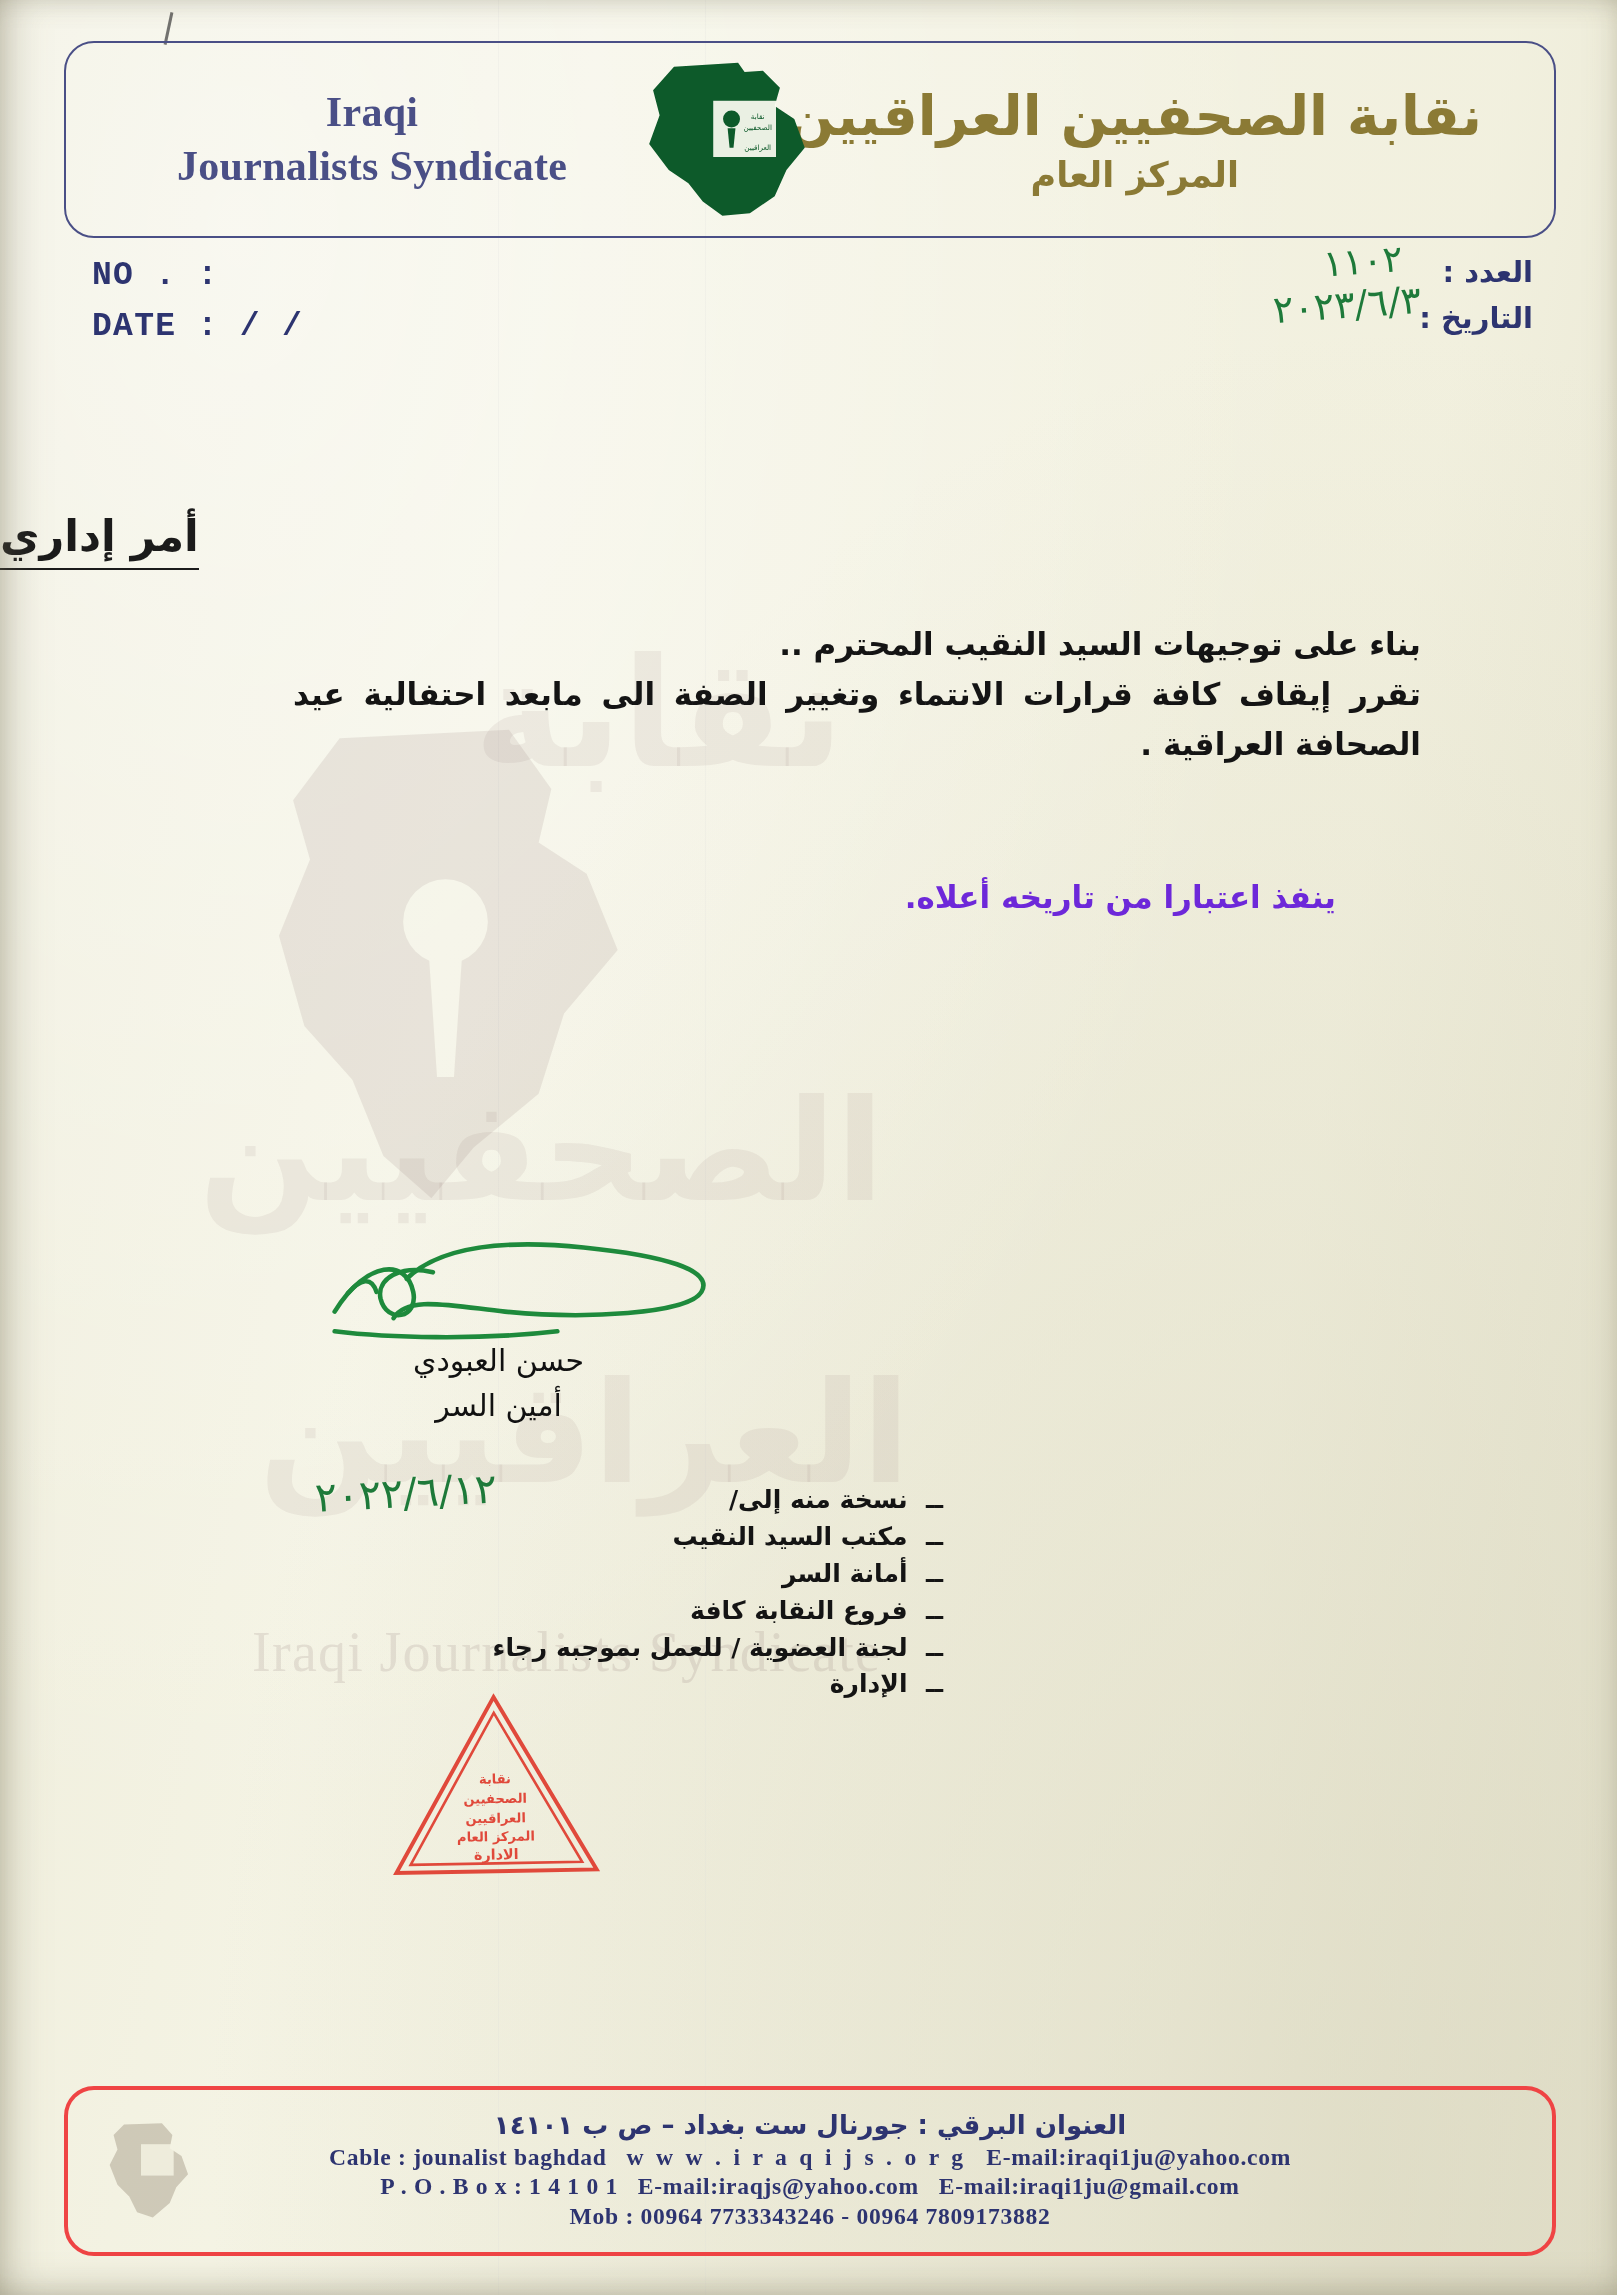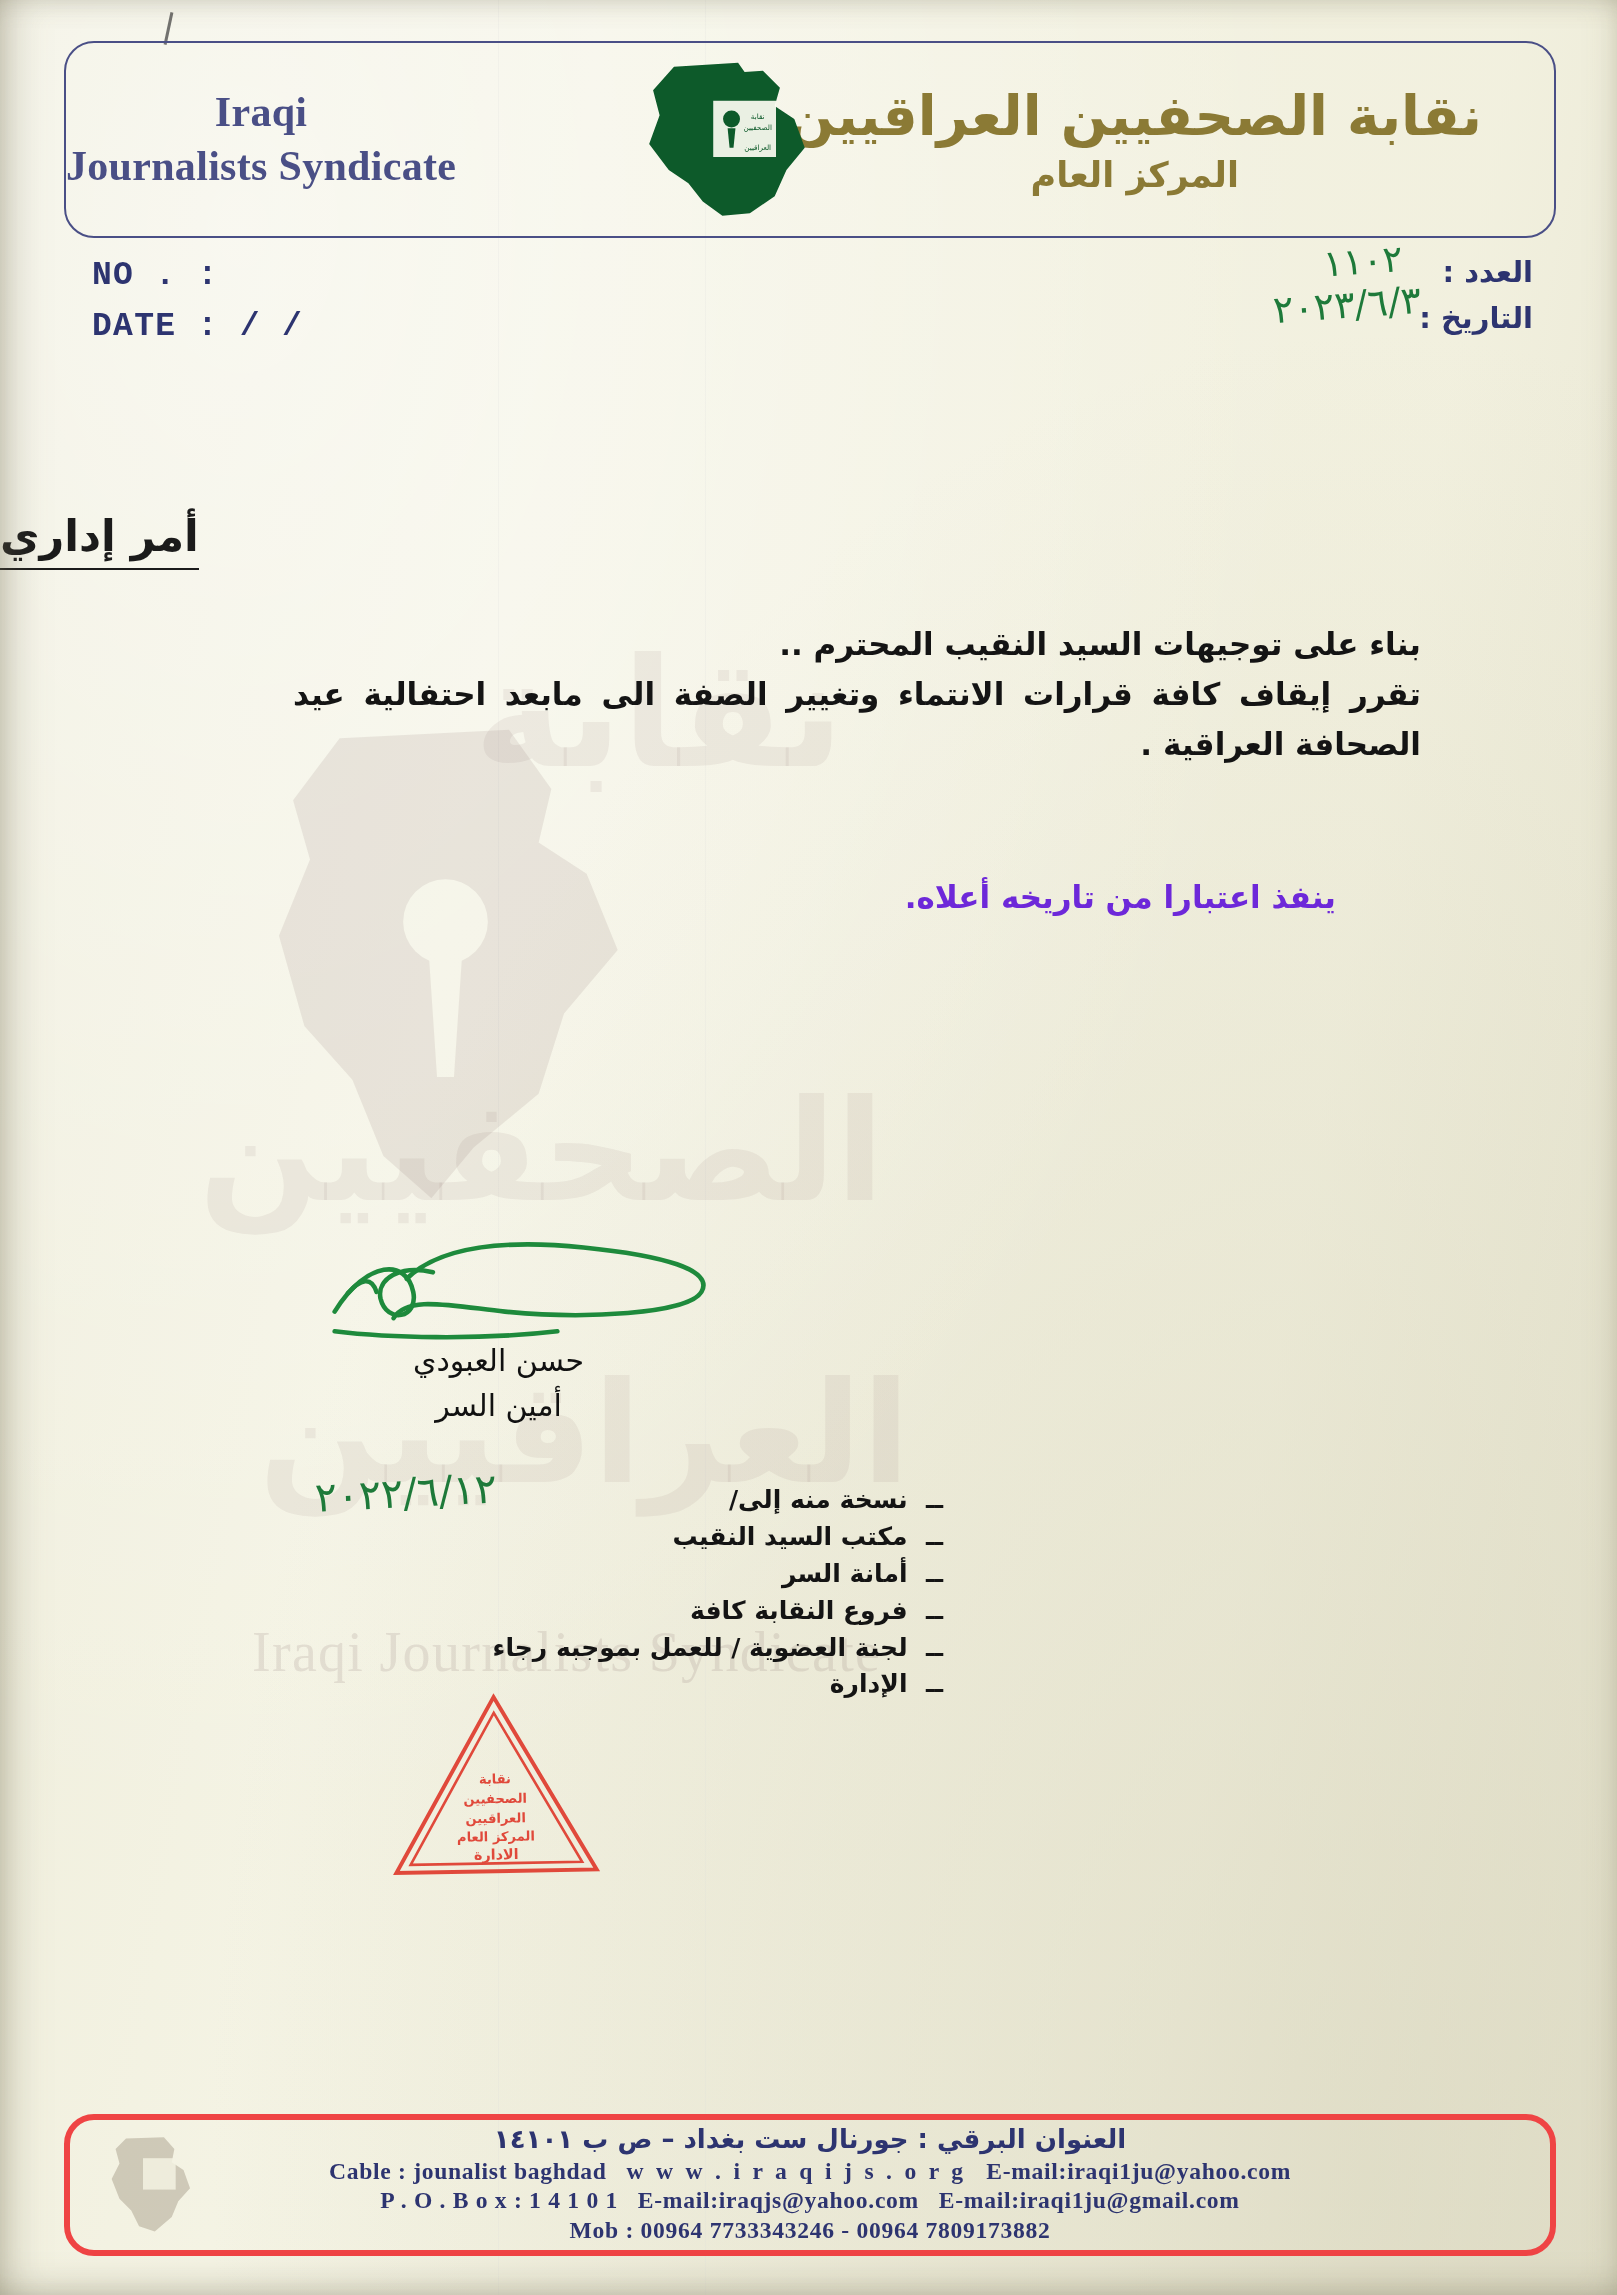--- a/index.html
+++ b/index.html
@@ -45,20 +45,21 @@
     left:64px; top:41px; width:1492px; height:197px;
     border:2px solid #4a4f86;
     border-radius:30px;
     box-sizing:border-box;
   }
   .header-inner{
     position:absolute;inset:0;
     display:flex;align-items:center;justify-content:space-between;
   }
   .hdr-en{
+    margin-left:111px;
     color:#4a4f86;
     font-family:"Liberation Serif", serif;
     font-weight:bold;
     text-align:center;
     line-height:1.28;
     letter-spacing:0.3px;
   }
   .hdr-en .l1{font-size:42px;}
   .hdr-en .l2{font-size:42px;}
   .hdr-ar{
@@ -239,22 +240,22 @@
   .stamp{
     position:absolute;
     left:387px; top:1685px;
     width:216px;height:197px;
     transform:rotate(-1deg);
   }
 
   
   .footer-box{
     position:absolute;
-    left:64px; bottom:39px; width:1492px; height:142px;
-    border:6px solid #ef4444;
+    left:64px; bottom:39px; width:1492px; height:170px;
+    border:4px solid #ef4444;
     border-radius:30px;
     box-sizing:border-box;
   }
   .footer-content{
     position:absolute;inset:0;
     display:flex;flex-direction:column;align-items:center;justify-content:center;
     color:#2d3470;
   }
   .f-ar{
     direction:rtl;

